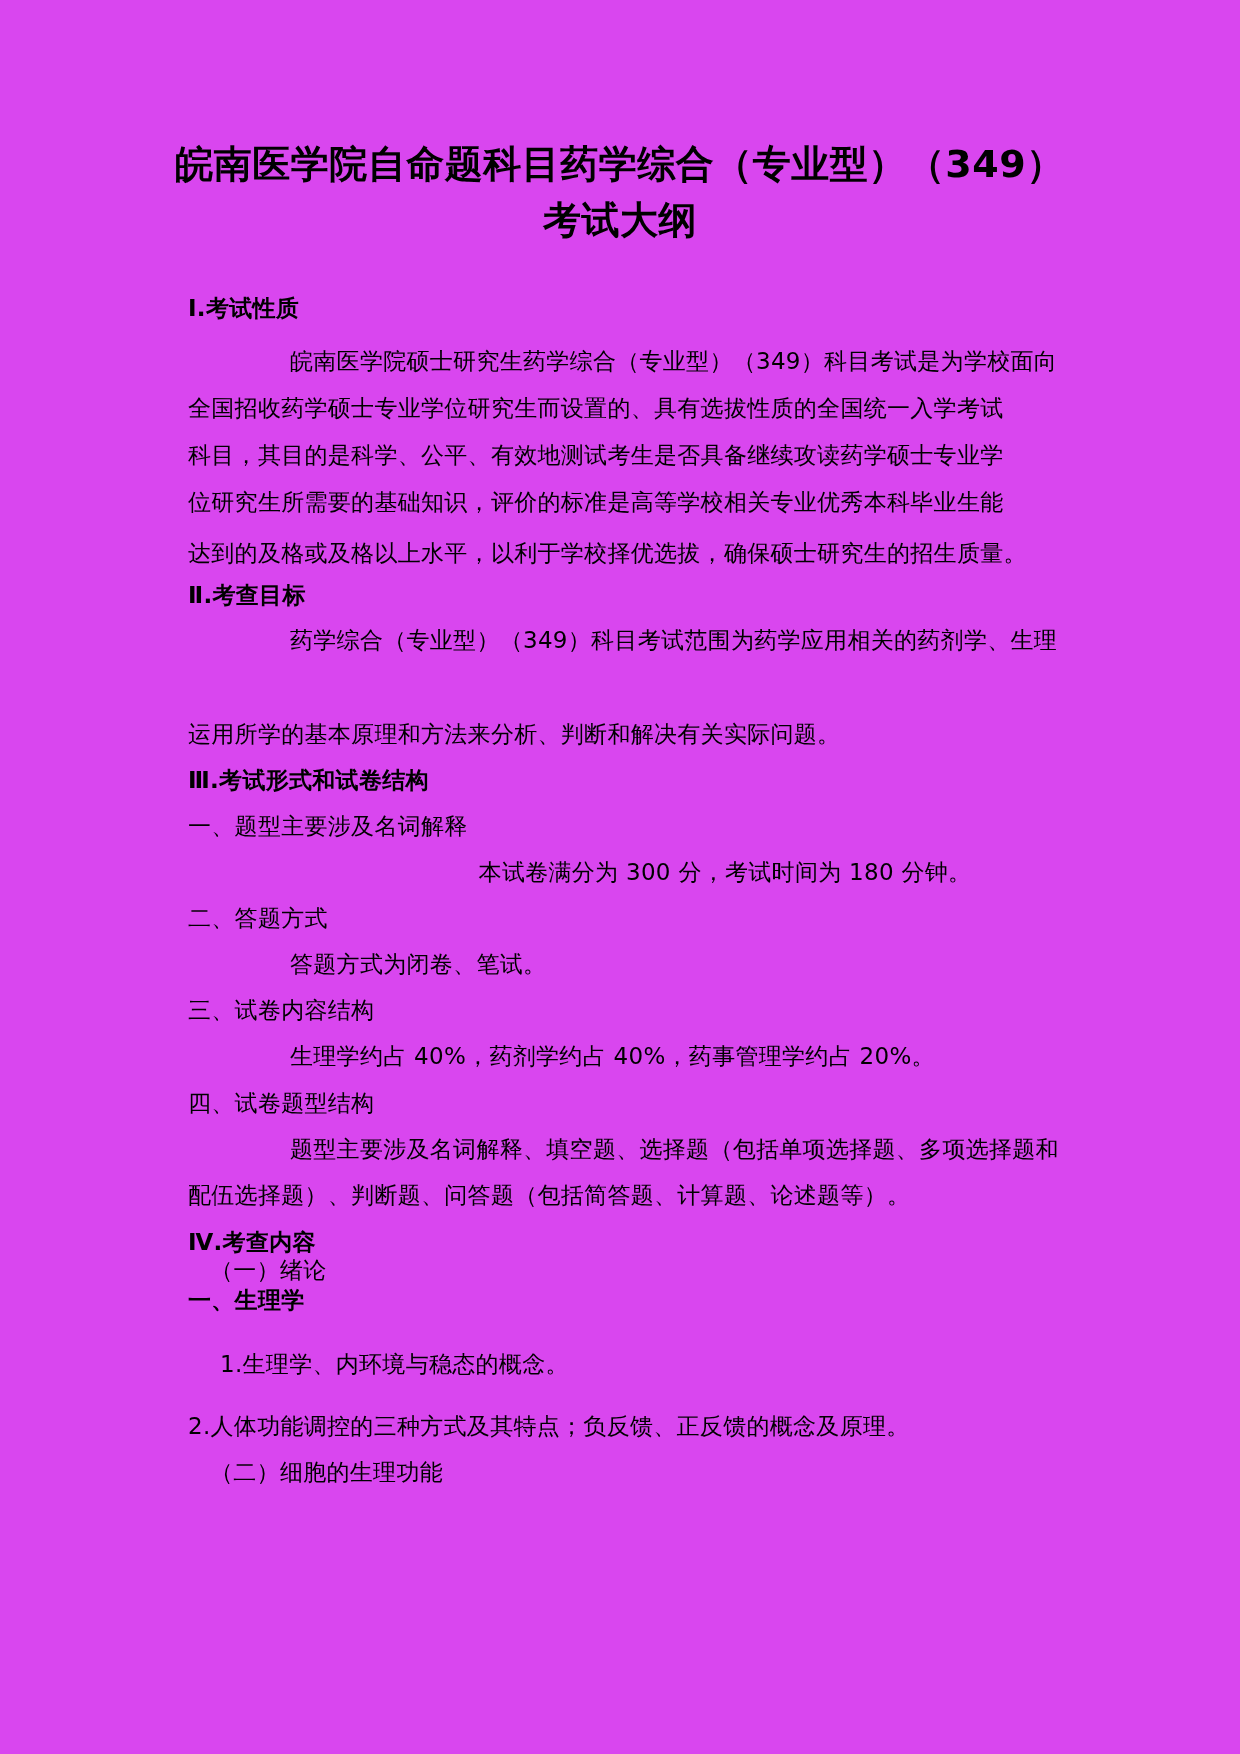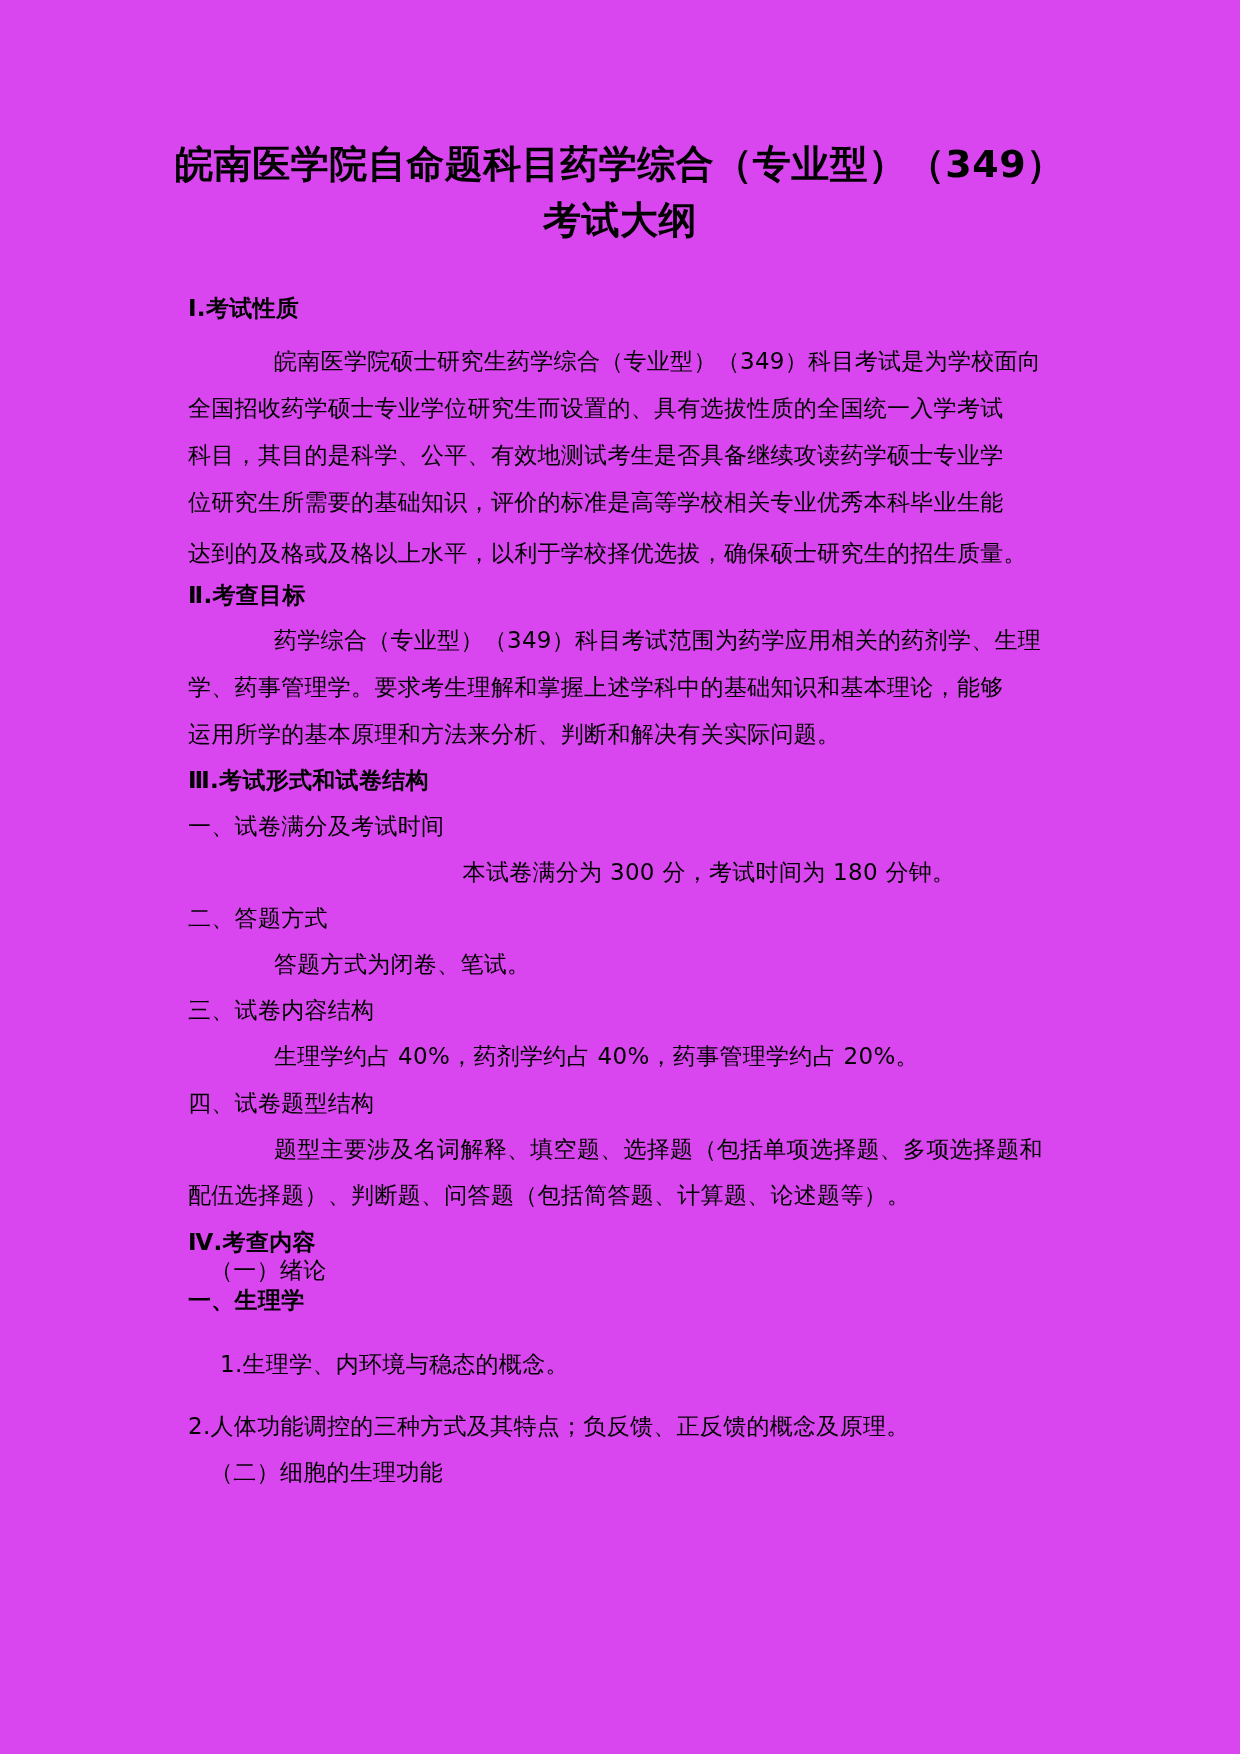--- a/index.html
+++ b/index.html
@@ -38,45 +38,44 @@
       text-align: center;
       font-size: 38px;
       font-weight: bold;
       line-height: 48px;
       letter-spacing: 0.5px;
     }
     .heading {
       font-weight: bold;
       font-size: 23px;
     }
-    .indent2 { left: 226px; padding-left: 48px; }
+    .indent2 { left: 242px; padding-left: 48px; }
     .indent1 { left: 210px; }
   </style>
 </head>
 <body>
 
 <div class="page">
 
   <div class="title" style="top:140px;">皖南医学院自命题科目药学综合（专业型）（349）</div>
   <div class="title" style="top:196px;">考试大纲</div>
 
   <div class="line heading" style="top:293px;">Ⅰ.考试性质</div>
   <div class="line indent2" style="top:346px; width:822px;">皖南医学院硕士研究生药学综合（专业型）（349）科目考试是为学校面向</div>
   <div class="line" style="top:393px;">全国招收药学硕士专业学位研究生而设置的、具有选拔性质的全国统一入学考试</div>
   <div class="line" style="top:440px;">科目，其目的是科学、公平、有效地测试考生是否具备继续攻读药学硕士专业学</div>
   <div class="line" style="top:487px;">位研究生所需要的基础知识，评价的标准是高等学校相关专业优秀本科毕业生能</div>
   <div class="line" style="top:538px;">达到的及格或及格以上水平，以利于学校择优选拔，确保硕士研究生的招生质量。</div>
 
   <div class="line heading" style="top:580px;">Ⅱ.考查目标</div>
   <div class="line indent2" style="top:625px; width:822px;">药学综合（专业型）（349）科目考试范围为药学应用相关的药剂学、生理</div>
-  <div class="line" style="top:672px;">学、药事管理学。要求考生理解和掌握上述学科中的基础知识和基本理论，能够</div>
   <div class="line" style="top:719px;">运用所学的基本原理和方法来分析、判断和解决有关实际问题。</div>
 
   <div class="line heading" style="top:765px;">Ⅲ.考试形式和试卷结构</div>
-  <div class="line" style="top:811px;">一、试卷满分及考试时间</div>
+  <div class="line" style="top:811px;">一、题型主要涉及名词解释</div>
   <div class="line indent2" style="top:857px;text-align:center;">本试卷满分为 300  分，考试时间为 180  分钟。</div>
   <div class="line" style="top:903px;">二、答题方式</div>
   <div class="line indent2" style="top:949px;">答题方式为闭卷、笔试。</div>
   <div class="line" style="top:995px;">三、试卷内容结构</div>
   <div class="line indent2" style="top:1041px;">生理学约占 40%，药剂学约占 40%，药事管理学约占 20%。</div>
   <div class="line" style="top:1088px;">四、试卷题型结构</div>
   <div class="line indent2" style="top:1134px; width:822px;">题型主要涉及名词解释、填空题、选择题（包括单项选择题、多项选择题和</div>
   <div class="line" style="top:1180px;">配伍选择题）、判断题、问答题（包括简答题、计算题、论述题等）。</div>
 
   <div class="line heading" style="top:1227px;">Ⅳ.考查内容</div>

